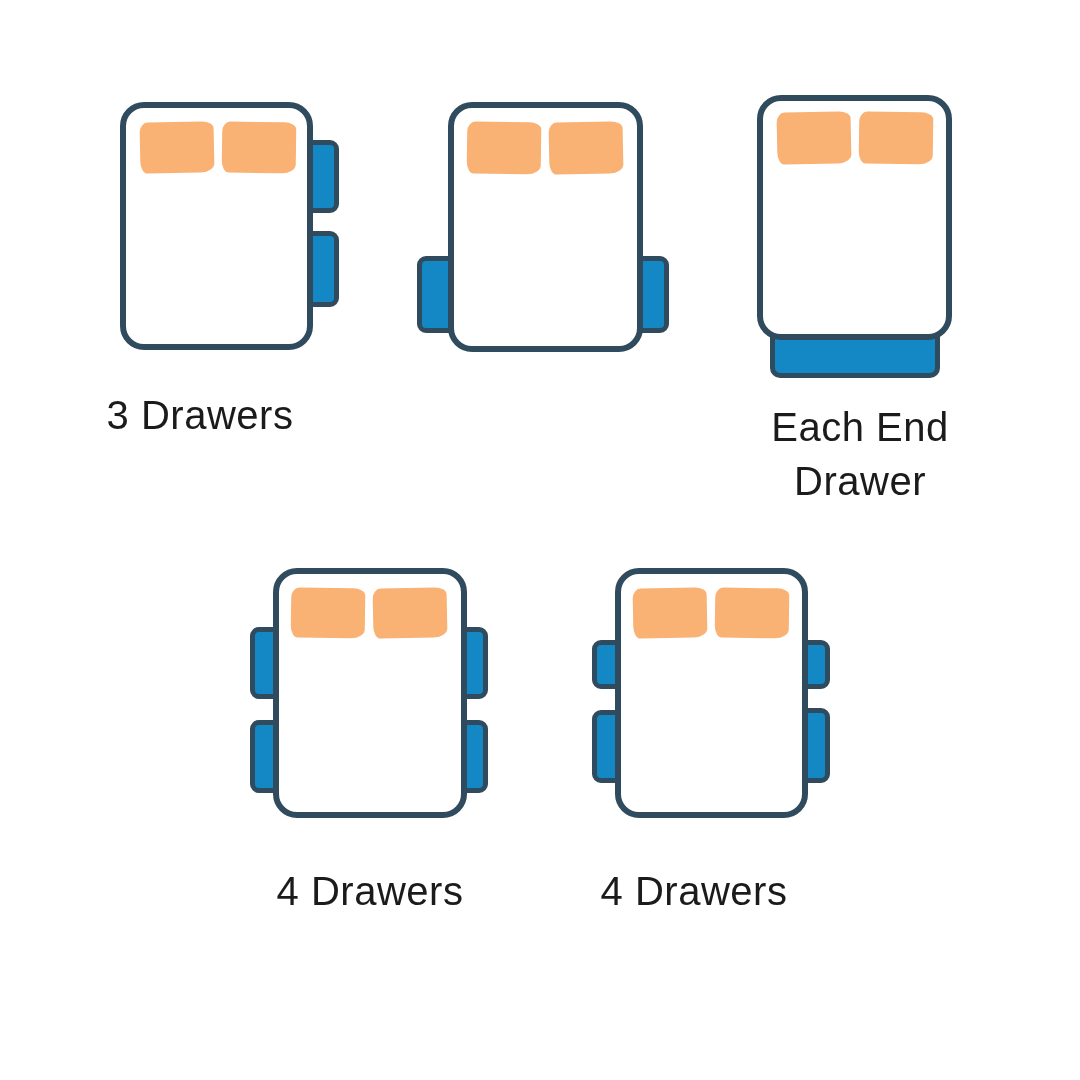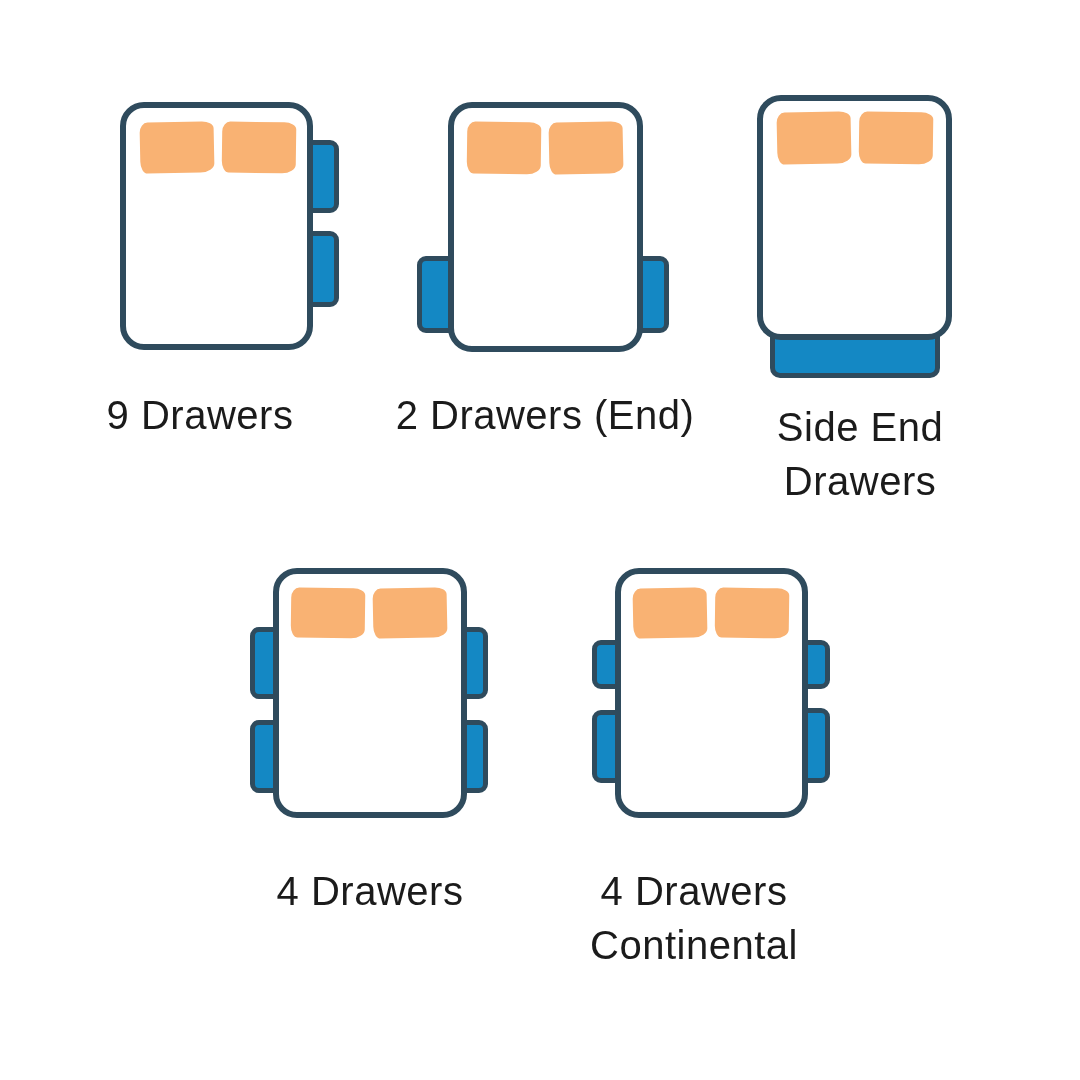--- a/index.html
+++ b/index.html
@@ -57,43 +57,42 @@
 
 <div class="canvas">
 
   <section>
     <div class="drawer" style="left:298px; top:140px; width:41px; height:73px;"></div>
     <div class="drawer" style="left:298px; top:231px; width:41px; height:76px;"></div>
     <div class="bed" style="left:120px; top:102px; width:193px; height:248px;"></div>
     <div class="pillow tilt-a" style="left:140px; top:122px; width:74px; height:51px;"></div>
     <div class="pillow tilt-b" style="left:222px; top:122px; width:74px; height:51px;"></div>
     <div class="label" style="left:50px; top:388px; width:300px;">
-      <div>9 Drawers</div>
+      <div>3 Drawers</div>
     </div>
   </section>
 
   <section>
     <div class="drawer" style="left:417px; top:256px; width:46px; height:77px;"></div>
     <div class="drawer" style="left:627px; top:256px; width:42px; height:77px;"></div>
     <div class="bed" style="left:448px; top:102px; width:195px; height:250px;"></div>
     <div class="pillow tilt-b" style="left:467px; top:122px; width:74px; height:52px;"></div>
     <div class="pillow tilt-a" style="left:549px; top:122px; width:74px; height:52px;"></div>
     <div class="label" style="left:375px; top:388px; width:340px;">
-      <div>2 Drawers (End)</div>
     </div>
   </section>
 
   <section>
     <div class="drawer" style="left:770px; top:320px; width:170px; height:58px; border-radius:10px;"></div>
     <div class="bed" style="left:757px; top:95px; width:195px; height:245px;"></div>
     <div class="pillow tilt-a" style="left:777px; top:112px; width:74px; height:52px;"></div>
     <div class="pillow tilt-b" style="left:859px; top:112px; width:74px; height:52px;"></div>
     <div class="label" style="left:710px; top:400px; width:300px;">
-      <div>Side End</div>
-      <div>Drawers</div>
+      <div>Each End</div>
+      <div>Drawer</div>
     </div>
   </section>
 
   <section>
     <div class="drawer" style="left:250px; top:627px; width:42px; height:72px;"></div>
     <div class="drawer" style="left:250px; top:720px; width:42px; height:73px;"></div>
     <div class="drawer" style="left:447px; top:627px; width:41px; height:72px;"></div>
     <div class="drawer" style="left:447px; top:720px; width:41px; height:73px;"></div>
     <div class="bed" style="left:273px; top:568px; width:194px; height:250px;"></div>
     <div class="pillow tilt-b" style="left:291px; top:588px; width:74px; height:50px;"></div>
@@ -106,17 +105,16 @@
   <section>
     <div class="drawer" style="left:592px; top:640px; width:42px; height:49px;"></div>
     <div class="drawer" style="left:592px; top:710px; width:42px; height:73px;"></div>
     <div class="drawer" style="left:789px; top:640px; width:41px; height:49px;"></div>
     <div class="drawer" style="left:789px; top:708px; width:41px; height:75px;"></div>
     <div class="bed" style="left:615px; top:568px; width:193px; height:250px;"></div>
     <div class="pillow tilt-a" style="left:633px; top:588px; width:74px; height:50px;"></div>
     <div class="pillow tilt-b" style="left:715px; top:588px; width:74px; height:50px;"></div>
     <div class="label" style="left:544px; top:864px; width:300px;">
       <div>4 Drawers</div>
-      <div>Continental</div>
     </div>
   </section>
 
 </div>
 
 </body></html>

